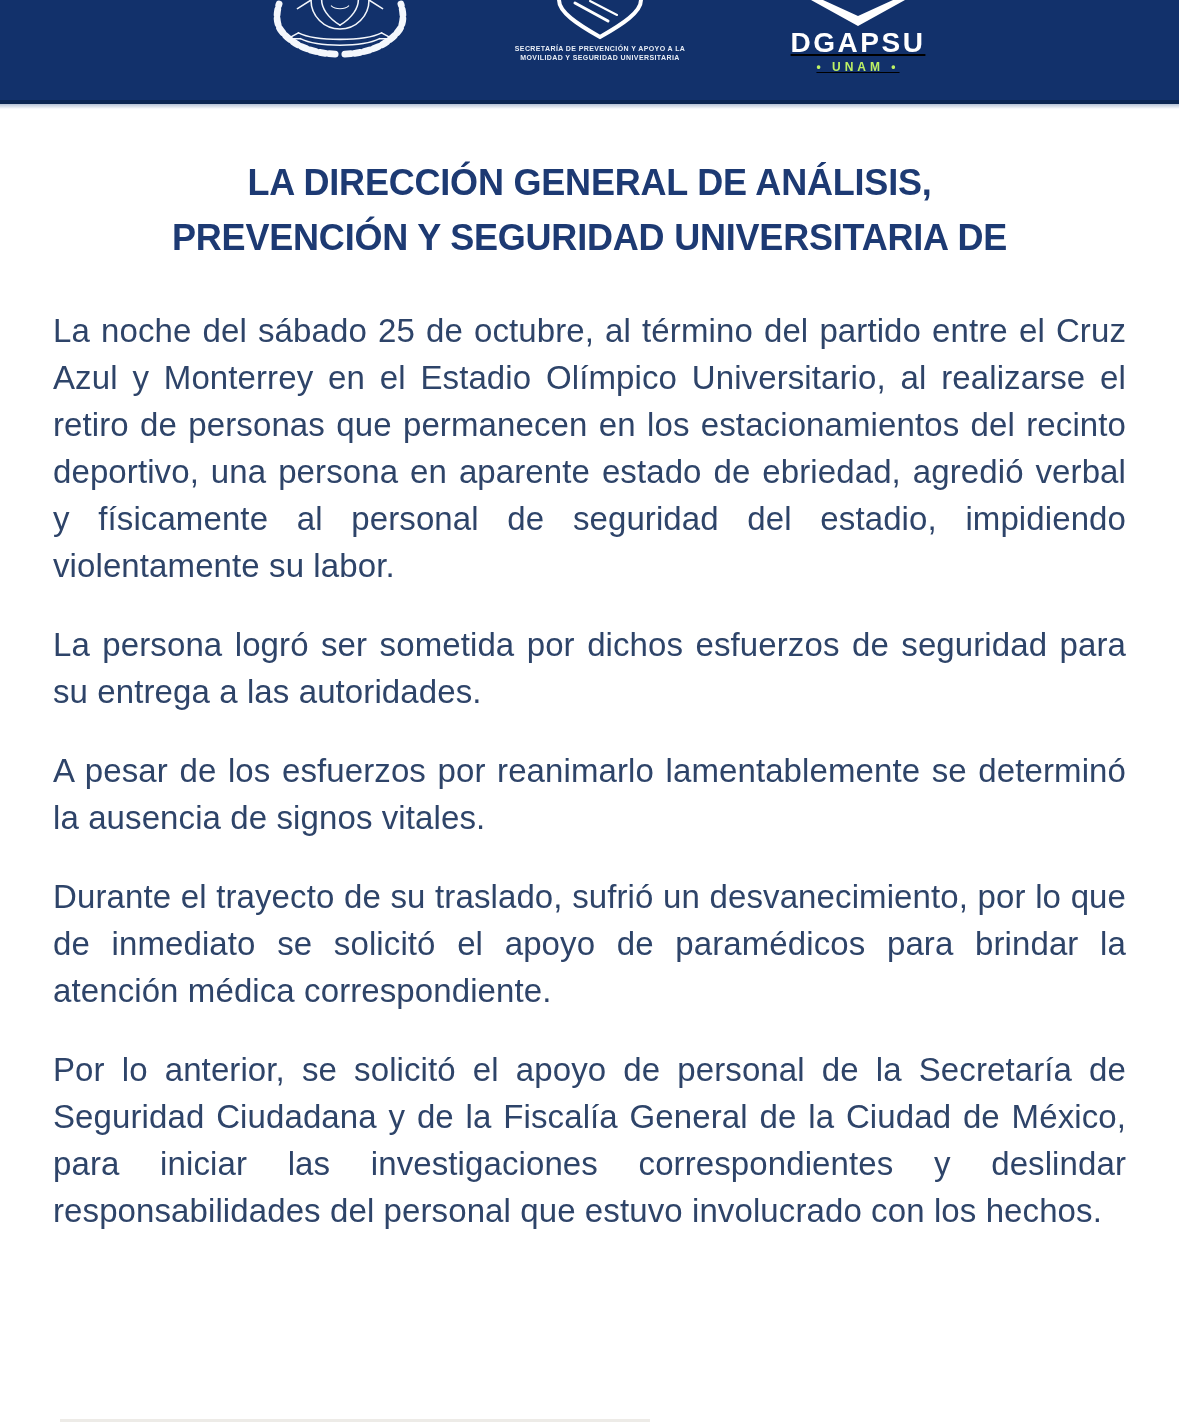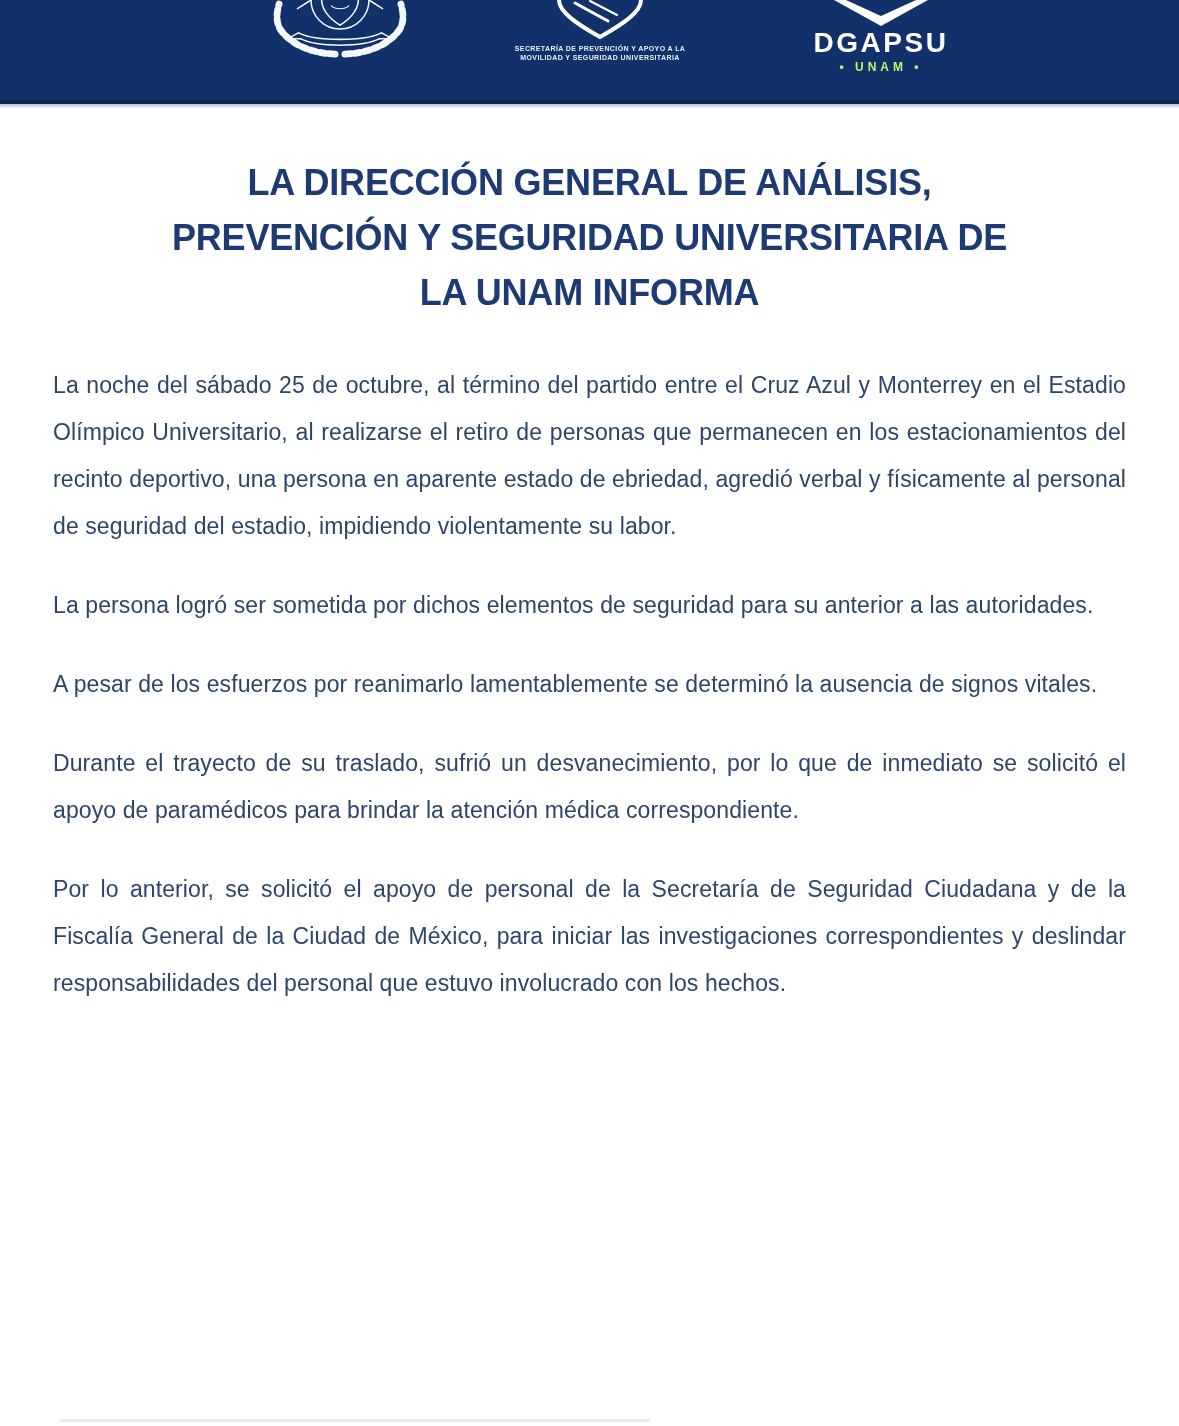--- a/index.html
+++ b/index.html
@@ -33,21 +33,21 @@
   }
   .logo-group {
     position: absolute;
     top: 0;
     display: flex;
     flex-direction: column;
     align-items: center;
   }
   .logo-unam      { left: 266px; width: 148px; }
   .logo-secretariat { left: 518px; width: 164px; }
-  .logo-dgapsu    { left: 814px; width: 134px; }
+  .logo-dgapsu    { left: 791px; width: 134px; text-decoration: underline; }
 
   .crest-svg { display: block; }
 
   .secretariat-caption {
     margin-top: 4px;
     text-align: center;
     color: #e9eef6;
     font-size: 7px;
     line-height: 9px;
     letter-spacing: 0.4px;
@@ -83,21 +83,21 @@
     font-size: 36px;
     line-height: 55px;
     font-weight: 700;
     letter-spacing: -0.2px;
   }
   .doc-title span { display: block; }
 
   .doc-paragraph {
     margin: 0 0 32px 0;
     color: #2e4469;
-    font-size: 23px;
+    font-size: 33px;
     line-height: 47px;
     text-align: justify;
     text-justify: inter-word;
     letter-spacing: 0.1px;
   }
 
   
   .bottom-artifact {
     position: absolute;
     left: 60px;
@@ -155,26 +155,25 @@
       <div class="dgapsu-subtitle">• UNAM •</div>
     </div>
   </header>
   <div class="header-underline"></div>
 
   <main class="doc-body">
 
     <h1 class="doc-title">
       <span>LA DIRECCIÓN GENERAL DE ANÁLISIS,</span>
       <span>PREVENCIÓN Y SEGURIDAD UNIVERSITARIA DE</span>
-      <span>LA UNAM INFORMA</span>
     </h1>
 
     <p class="doc-paragraph">La noche del sábado 25 de octubre, al término del partido entre el Cruz Azul y Monterrey en el Estadio Olímpico Universitario, al realizarse el retiro de personas que permanecen en los estacionamientos del recinto deportivo, una persona en aparente estado de ebriedad, agredió verbal y físicamente al personal de seguridad del estadio, impidiendo violentamente su labor.</p>
 
-    <p class="doc-paragraph">La persona logró ser sometida por dichos elementos de seguridad para su anterior a las autoridades.</p>
+    <p class="doc-paragraph">La persona logró ser sometida por dichos esfuerzos de seguridad para su entrega a las autoridades.</p>
 
     <p class="doc-paragraph">A pesar de los esfuerzos por reanimarlo lamentablemente se determinó la ausencia de signos vitales.</p>
 
     <p class="doc-paragraph">Durante el trayecto de su traslado, sufrió un desvanecimiento, por lo que de inmediato se solicitó el apoyo de paramédicos para brindar la atención médica correspondiente.</p>
 
     <p class="doc-paragraph">Por lo anterior, se solicitó el apoyo de personal de la Secretaría de Seguridad Ciudadana y de la Fiscalía General de la Ciudad de México, para iniciar las investigaciones correspondientes y deslindar responsabilidades del personal que estuvo involucrado con los hechos.</p>
 
 
   </main>
 

